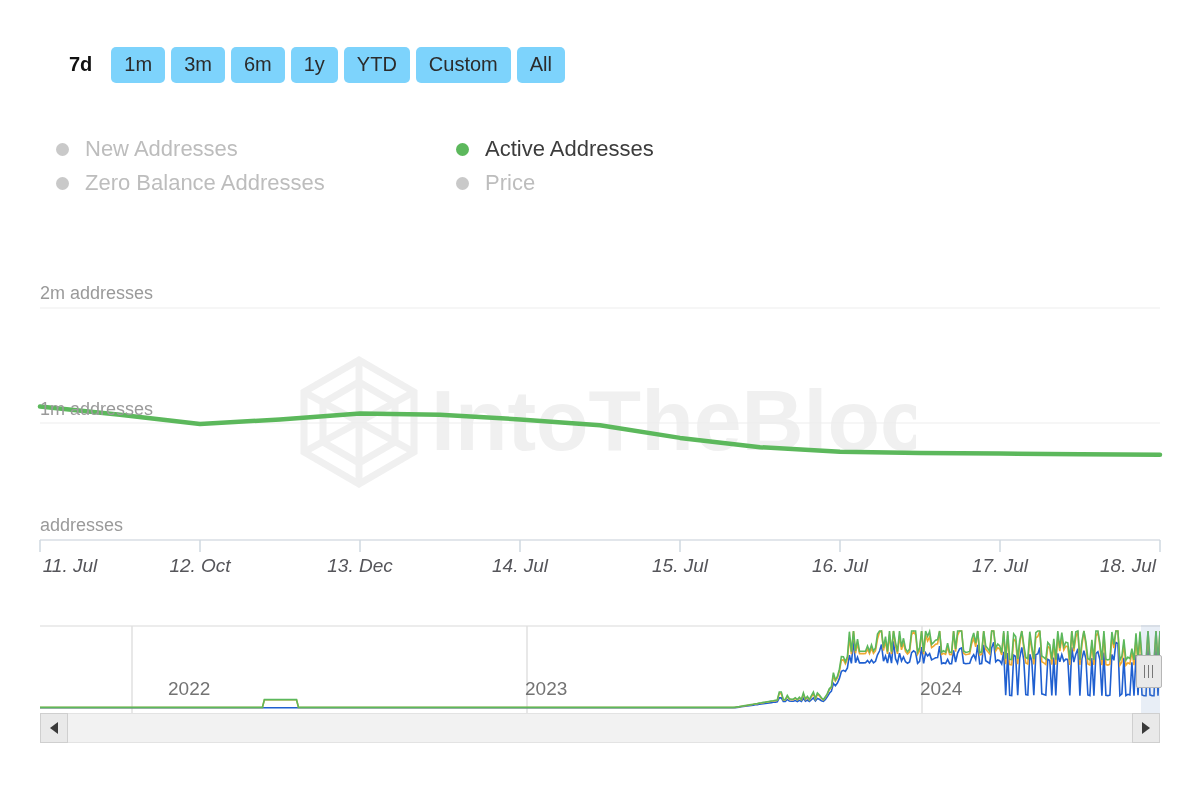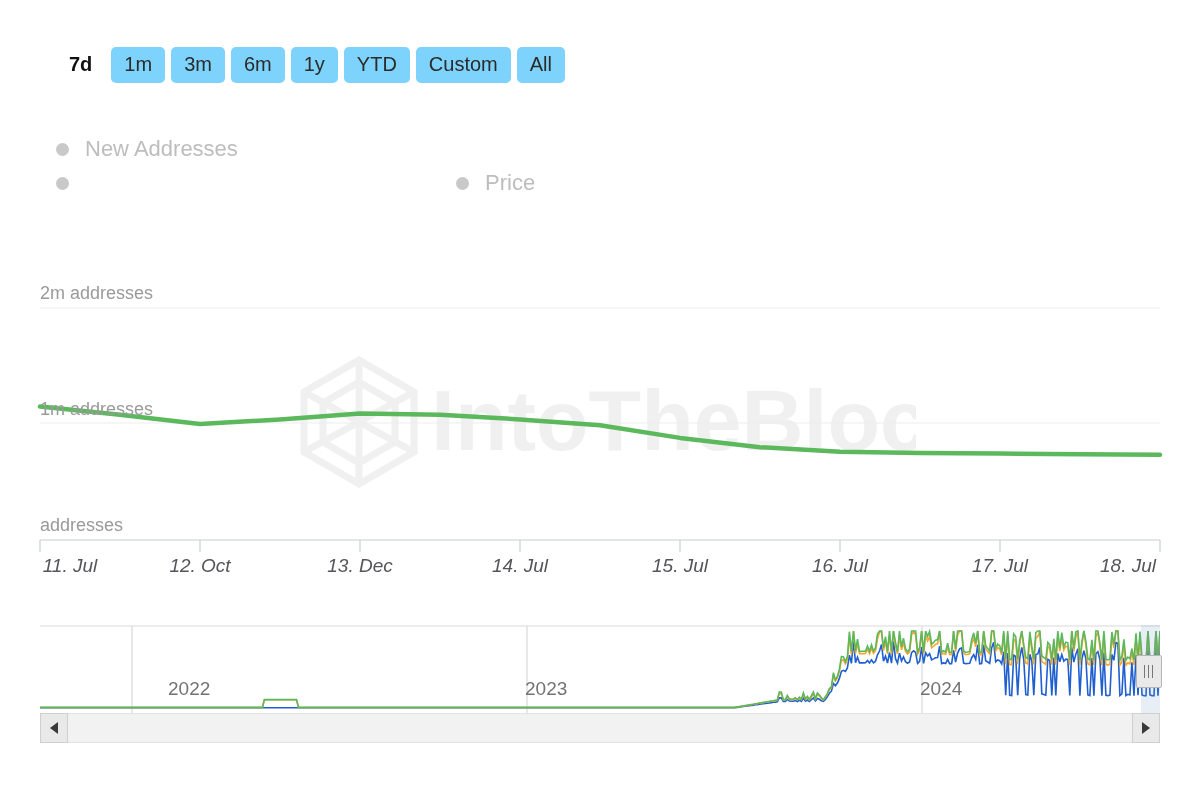--- a/index.html
+++ b/index.html
@@ -225,22 +225,27 @@
   <button class="range-btn">YTD</button>
   <button class="range-btn">Custom</button>
   <button class="range-btn">All</button>
 </div>
 
 <div class="legend">
   <div class="legend-item col-a">
     <span class="legend-dot" style="background:#c9c9c9"></span>
     <span class="legend-label">New Addresses</span>
   </div>
+  <div class="legend-item col-b on">
+    <span class="legend-dot" style="background:#5cb85c"></span>
+    <span class="legend-label">Active Addresses</span>
+  </div>
   <div class="legend-item col-a">
     <span class="legend-dot" style="background:#c9c9c9"></span>
+    <span class="legend-label">Zero Balance Addresses</span>
   </div>
   <div class="legend-item col-b">
     <span class="legend-dot" style="background:#c9c9c9"></span>
     <span class="legend-label">Price</span>
   </div>
 </div>
 
 <div class="watermark">
   <svg width="620" height="138" viewBox="0 0 620 138">
     <g stroke="#f0f0f0" stroke-width="7" fill="none">

